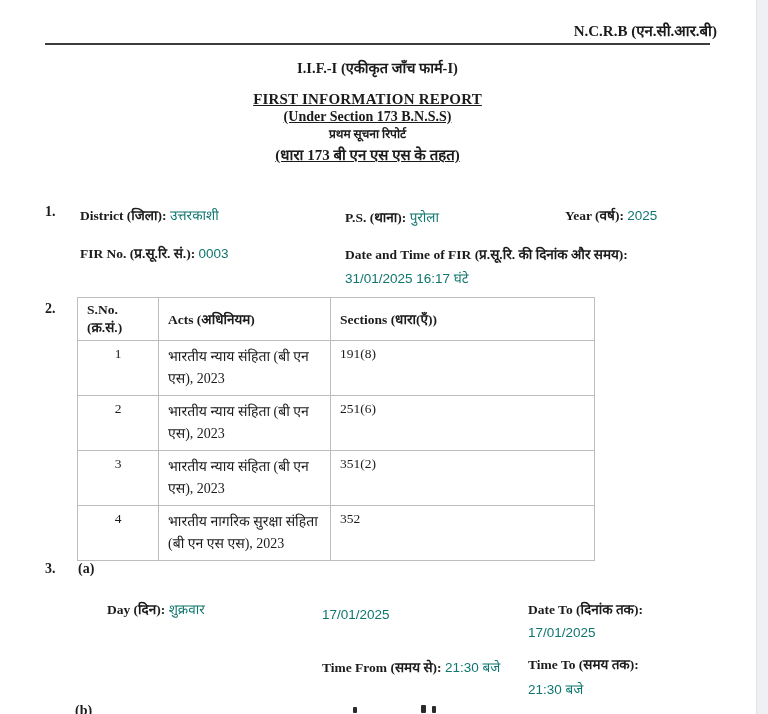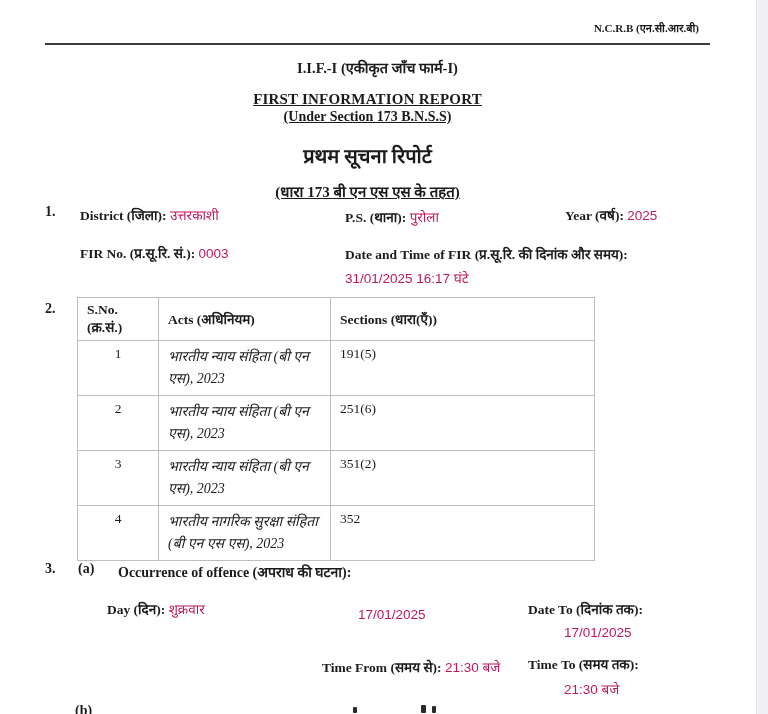--- a/index.html
+++ b/index.html
@@ -3,65 +3,65 @@
 <meta charset="utf-8">
 <style>
   html,body { margin:0; padding:0; background:#fff; }
   .page {
     position:relative; width:768px; height:714px; background:#ffffff;
     overflow:hidden; color:#1b1b1b;
     font-family:"Liberation Serif", serif;
   }
   .abs { position:absolute; }
   .lbl { font-weight:bold; font-family:"Liberation Serif", serif; }
-  .val { font-family:"Liberation Sans","DejaVu Sans", sans-serif; font-weight:normal; color:#be185d; }
+  .val { font-family:"Liberation Sans","DejaVu Sans", sans-serif; font-weight:normal; color:#0f766e; }
 
   
   .scroll-track {
     position:absolute; top:0; right:0; width:11px; height:714px;
     background:#eff0f3; border-left:1px solid #e2e3e7;
   }
 
   
-  .ncrb { top:20px; left:34px; width:665px; text-align:right; font-size:11px; font-weight:bold; }
+  .ncrb { top:20px; left:52px; width:665px; text-align:right; font-size:15px; font-weight:bold; }
   .rule { top:43px; left:45px; width:665px; height:2px; background:#3d3d3d; }
   .iif  { top:57px; left:45px; width:665px; text-align:center; font-size:14.5px; font-weight:bold; }
 
   
   .title-block { top:91px; left:45px; width:645px; text-align:center; font-weight:bold; }
   .t-en1 { font-size:15px; text-decoration:underline; letter-spacing:.2px; }
   .t-en2 { font-size:14px; text-decoration:underline; margin-top:1px; }
-  .t-hi1 { font-size:20px; margin-top:17px; }
-  .t-hi2 { font-size:15px; text-decoration:underline; margin-top:12px; }
+  .t-hi1 { font-size:12px; }
+  .t-hi2 { font-size:15px; text-decoration:underline; margin-top:2px; }
 
   .num { font-weight:bold; font-size:14px; }
   .f135 { font-size:13.5px; }
   .f14 { font-size:14px; }
 
   
   .acts-table {
     position:absolute; top:297px; left:77px; width:517px;
     border-collapse:collapse; table-layout:fixed;
   }
   .acts-table th, .acts-table td {
     border:1px solid #bdbdc1; padding:3px 9px; text-align:left;
   }
   .acts-table th { font-size:13.5px; font-weight:bold; vertical-align:middle; height:36px; }
   .acts-table td { height:46px; vertical-align:top; }
   .col-sno { width:81px; }
   .col-act { width:172px; }
   .col-sec { width:264px; }
   .cell-sno { text-align:center !important; font-size:13.5px; padding-top:5px !important; }
   .cell-act { font-size:14px; line-height:1.6; padding-top:5px !important;
-              font-family:"Liberation Serif","DejaVu Sans", serif;font-style:italic; }
+              font-family:"Liberation Serif","DejaVu Sans", serif; }
   .cell-sec { font-size:13.5px; padding-top:5px !important; }
 
   
   .blockcol .l1 { display:block; }
-  .blockcol .l2 { display:block; margin-top:7px;margin-left:36px; }
+  .blockcol .l2 { display:block; margin-top:7px; }
   .wrapcol { line-height:26px; }
 
   .fragment { position:absolute; background:#2a2a2a; border-radius:1px; }
 </style>
 </head>
 <body>
 
 <div class="page">
 
   <div class="scroll-track"></div>
@@ -114,21 +114,21 @@
           <span style="display:block;">(क्र.सं.)</span>
         </th>
         <th>Acts (अधिनियम)</th>
         <th>Sections (धारा(एँ))</th>
       </tr>
     </thead>
     <tbody>
       <tr>
         <td class="cell-sno">1</td>
         <td class="cell-act">भारतीय न्याय संहिता (बी एन एस), 2023</td>
-        <td class="cell-sec">191(5)</td>
+        <td class="cell-sec">191(8)</td>
       </tr>
       <tr>
         <td class="cell-sno">2</td>
         <td class="cell-act">भारतीय न्याय संहिता (बी एन एस), 2023</td>
         <td class="cell-sec">251(6)</td>
       </tr>
       <tr>
         <td class="cell-sno">3</td>
         <td class="cell-act">भारतीय न्याय संहिता (बी एन एस), 2023</td>
         <td class="cell-sec">351(2)</td>
@@ -136,21 +136,20 @@
       <tr>
         <td class="cell-sno">4</td>
         <td class="cell-act">भारतीय नागरिक सुरक्षा संहिता (बी एन एस एस), 2023</td>
         <td class="cell-sec">352</td>
       </tr>
     </tbody>
   </table>
 
   <div class="abs num" style="top:561px; left:45px;">3.</div>
   <div class="abs num" style="top:561px; left:78px;">(a)</div>
-  <div class="abs lbl f14" style="top:562px; left:118px;">Occurrence of offence (अपराध की घटना):</div>
 
   <div class="abs f135" style="top:600px; left:107px; width:210px;">
     <span class="lbl">Day (दिन):</span>
     <span class="val">शुक्रवार</span>
   </div>
   <div class="abs f135 blockcol" style="top:600px; left:322px; width:195px;">
     <span class="l2 val">17/01/2025</span>
   </div>
   <div class="abs f135 blockcol" style="top:600px; left:528px; width:175px;">
     <span class="l1 lbl">Date To (दिनांक तक):</span>

